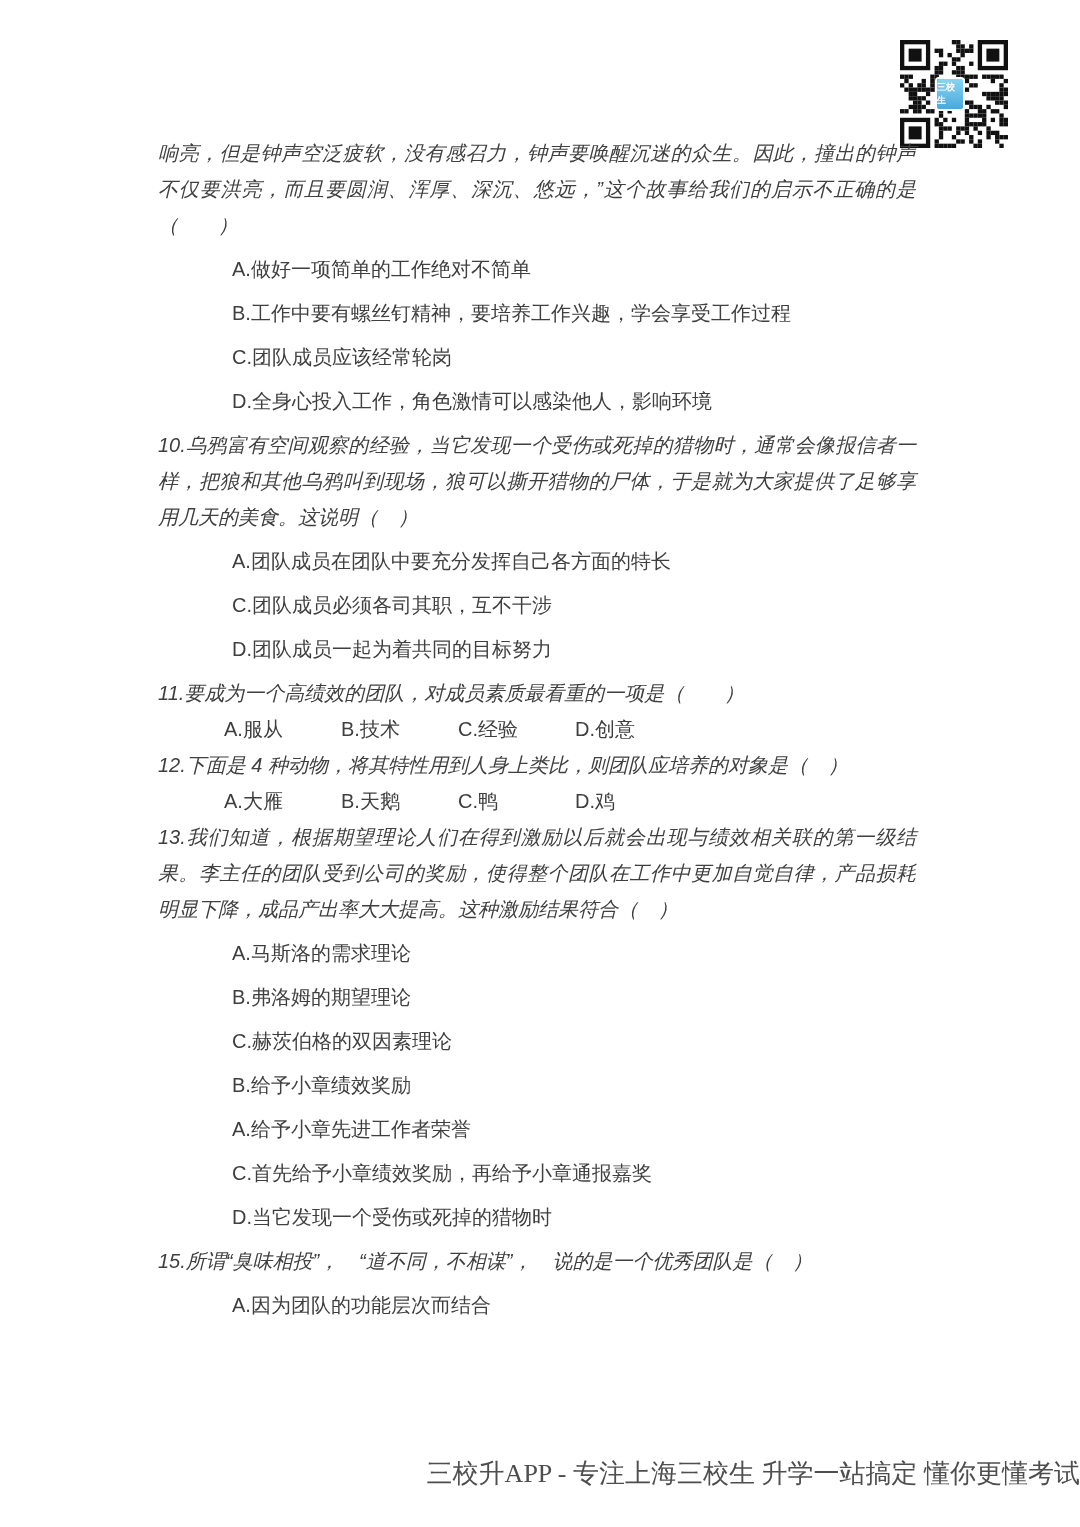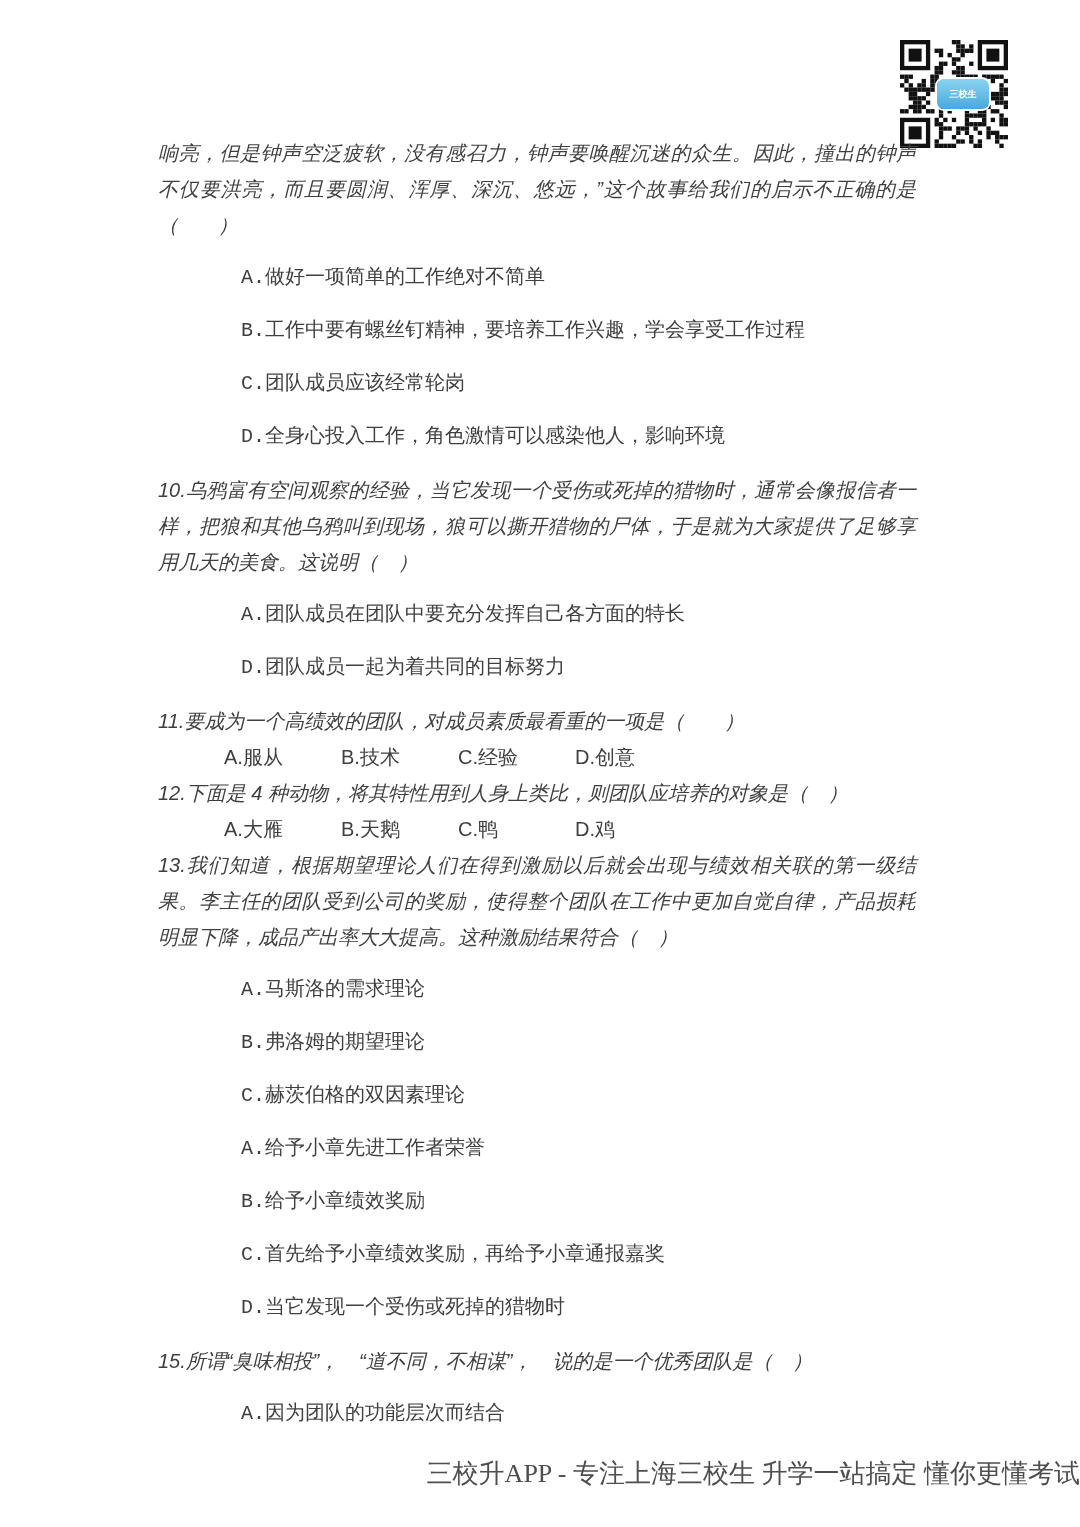--- a/index.html
+++ b/index.html
@@ -16,30 +16,30 @@
   .content{
     position:absolute;left:158px;top:135px;width:758px;
     font-size:20px;line-height:36px;
   }
   .stem{
     margin:0;
     text-align:justify;
     text-justify:inter-character;
     font-style:italic;
   }
-  .option{margin:17px;padding-left:66px;font-family:Liberation Mono, monospace;}
+  .option{margin:8px;padding-left:66px;}
   .options-inline{margin:0;padding-left:66px;white-space:nowrap;}
   .options-inline .opt{display:inline-block;width:117px;white-space:nowrap;}
 
   
   .qr{position:absolute;left:900px;top:40px;width:108px;height:108px;}
   .qr svg{position:absolute;left:0;top:0;}
   .qr-logo{
-    position:absolute;left:50%;top:50%;width:52px;height:30px;
-    margin:-15px 16px 0 -17px;border-radius:7px;
+    position:absolute;left:50%;top:50%;width:26px;height:30px;
+    margin:-15px 16px 0 -17px;border-radius:2px;
     background:linear-gradient(180deg,#8ad4f0,#48a8dc);
     box-shadow:0 0 0 2px #ffffff;
     display:flex;align-items:center;justify-content:center;
   }
   .qr-logo span{color:#ffffff;font-size:9px;font-weight:bold;letter-spacing:0;}
 
   
   .footer{
     position:absolute;left:0;top:1456px;width:100%;
     text-align:right;
@@ -275,20 +275,21 @@
       <p class="stem">响亮，但是钟声空泛疲软，没有感召力，钟声要唤醒沉迷的众生。因此，撞出的钟声不仅要洪亮，而且要圆润、浑厚、深沉、悠远，”这个故事给我们的启示不正确的是（　　）</p>
       <p class="option">A.做好一项简单的工作绝对不简单</p>
       <p class="option">B.工作中要有螺丝钉精神，要培养工作兴趣，学会享受工作过程</p>
       <p class="option">C.团队成员应该经常轮岗</p>
       <p class="option">D.全身心投入工作，角色激情可以感染他人，影响环境</p>
     </section>
 
     <section class="question">
       <p class="stem">10.乌鸦富有空间观察的经验，当它发现一个受伤或死掉的猎物时，通常会像报信者一样，把狼和其他乌鸦叫到现场，狼可以撕开猎物的尸体，于是就为大家提供了足够享用几天的美食。这说明（　）</p>
       <p class="option">A.团队成员在团队中要充分发挥自己各方面的特长</p>
+      <p class="option">C.团队成员必须各司其职，互不干涉</p>
       <p class="option">D.团队成员一起为着共同的目标努力</p>
     </section>
 
     <section class="question">
       <p class="stem">11.要成为一个高绩效的团队，对成员素质最看重的一项是（　　）</p>
       <p class="options-inline">
         <span class="opt">A.服从</span><span class="opt">B.技术</span><span class="opt">C.经验</span><span class="opt">D.创意</span>
       </p>
     </section>
 
@@ -300,22 +301,22 @@
     </section>
 
     <section class="question">
       <p class="stem">13.我们知道，根据期望理论人们在得到激励以后就会出现与绩效相关联的第一级结果。李主任的团队受到公司的奖励，使得整个团队在工作中更加自觉自律，产品损耗明显下降，成品产出率大大提高。这种激励结果符合（　）</p>
       <p class="option">A.马斯洛的需求理论</p>
       <p class="option">B.弗洛姆的期望理论</p>
       <p class="option">C.赫茨伯格的双因素理论</p>
     </section>
 
     <section class="question">
+      <p class="option">B.给予小章绩效奖励</p>
       <p class="option">A.给予小章先进工作者荣誉</p>
-      <p class="option">B.给予小章绩效奖励</p>
       <p class="option">C.首先给予小章绩效奖励，再给予小章通报嘉奖</p>
       <p class="option">D.当它发现一个受伤或死掉的猎物时</p>
     </section>
 
     <section class="question">
       <p class="stem">15.所谓“臭味相投”，　“道不同，不相谋”，　说的是一个优秀团队是（　）</p>
       <p class="option">A.因为团队的功能层次而结合</p>
     </section>
 
   </main>

